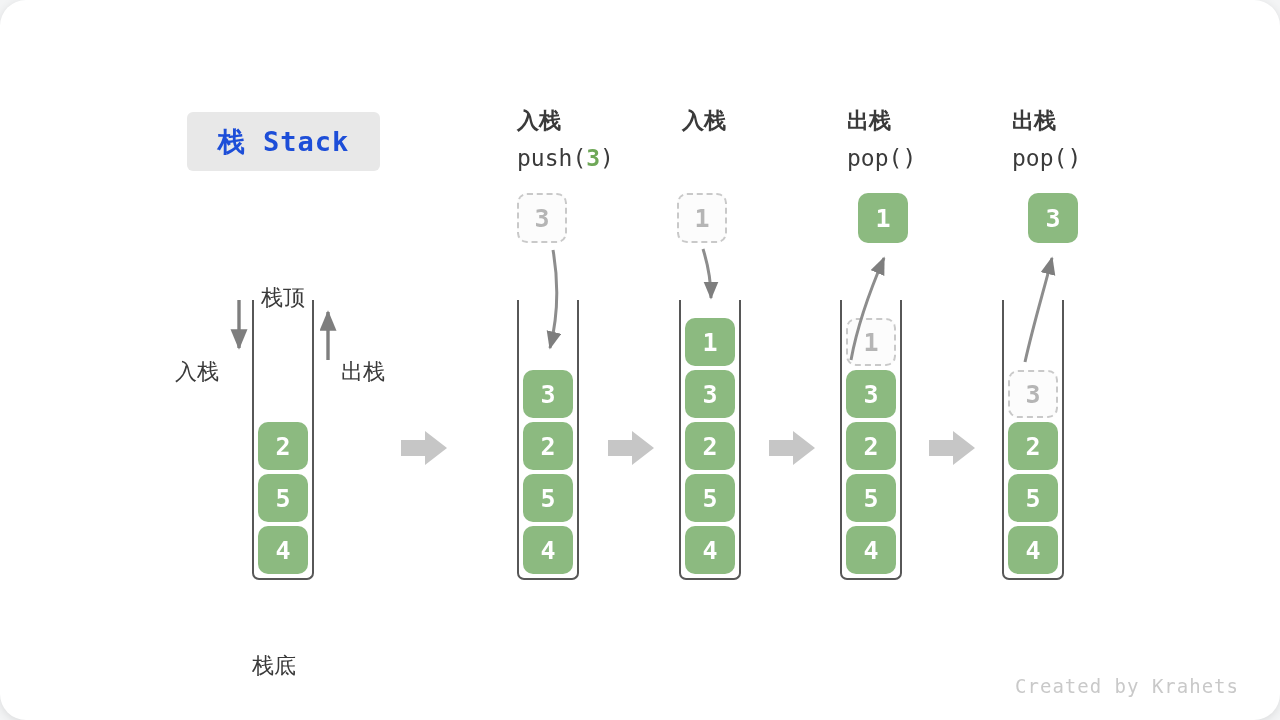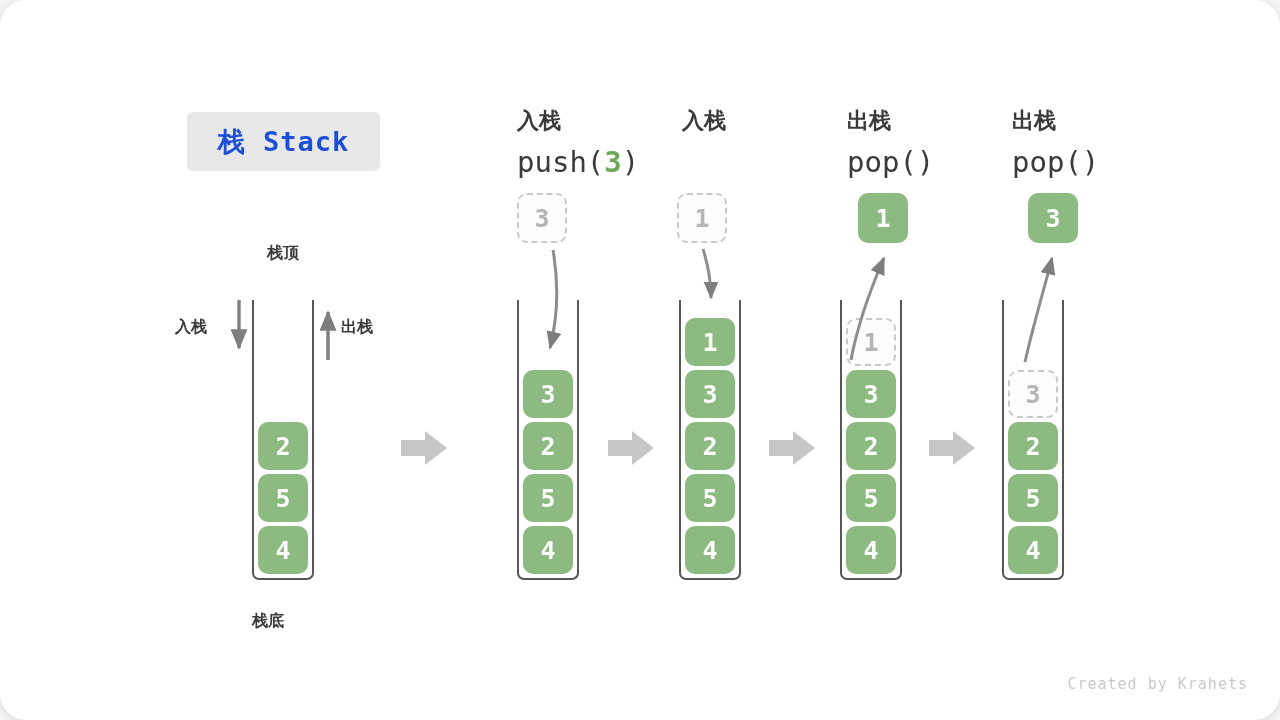--- a/index.html
+++ b/index.html
@@ -15,24 +15,24 @@
   .title-badge {
     left:187px; top:112px; width:193px; height:59px;
     background:#e8e8e8; border-radius:6px;
     display:flex; align-items:center; justify-content:center;
     font-family:"DejaVu Sans Mono","DejaVu Sans",monospace;
     font-size:27px; font-weight:700; color:#1d4ed8; letter-spacing:1px;
   }
 
   .col-header { top:106px; width:150px; }
   .op-cn { font-size:22px; font-weight:700; color:#3a3a3a; }
-  .op-code { margin-top:9px; font-family:"DejaVu Sans Mono",monospace; font-size:29px; color:#3a3a3a; }
+  .op-code { margin-top:9px; font-family:"DejaVu Sans Mono",monospace; font-size:23px; color:#3a3a3a; }
   .op-code .arg { color:#6fa858; font-weight:700; }
 
-  .side-label { font-size:16px; font-weight:700; color:#3a3a3a; }
+  .side-label { font-size:22px; font-weight:400; color:#3a3a3a;margin-top:40px; }
 
   .float-box {
     top:193px; width:50px; height:50px; border-radius:10px;
     display:flex; align-items:center; justify-content:center;
     font-family:"DejaVu Sans Mono",monospace; font-size:25px; font-weight:700;
   }
   .float-box.dashed { background:#fcfcfc; border:2px dashed #c9c9c9; color:#b5b5b5; }
   .float-box.solid  { background:#8cba80; color:#ffffff; }
 
   .stack {
@@ -44,22 +44,22 @@
   }
   .elem {
     width:50px; height:48px; flex:0 0 48px; border-radius:10px;
     background:#8cba80; color:#ffffff;
     display:flex; align-items:center; justify-content:center;
     font-family:"DejaVu Sans Mono",monospace; font-size:25px; font-weight:700;
   }
   .elem.dashed { background:#fcfcfc; border:2px dashed #c9c9c9; color:#b5b5b5; }
 
   .watermark {
-    right:32px; top:675px;
-    font-family:"DejaVu Sans Mono",monospace; font-size:15px; color:#c9c9c9; letter-spacing:1px;
+    right:41px; top:675px;
+    font-family:"DejaVu Sans Mono",monospace; font-size:19px; color:#c9c9c9; letter-spacing:1px;
   }
 
   svg.overlay { position:absolute; left:0; top:0; pointer-events:none; }
 </style>
 </head>
 <body>
 
 <div class="card">
 
   <div class="abs title-badge">栈 Stack</div>

